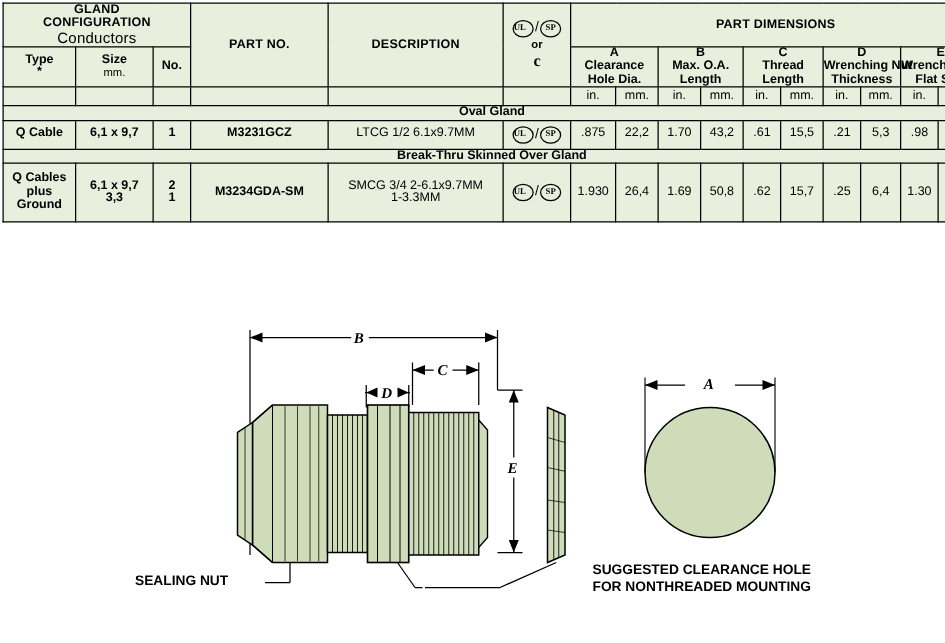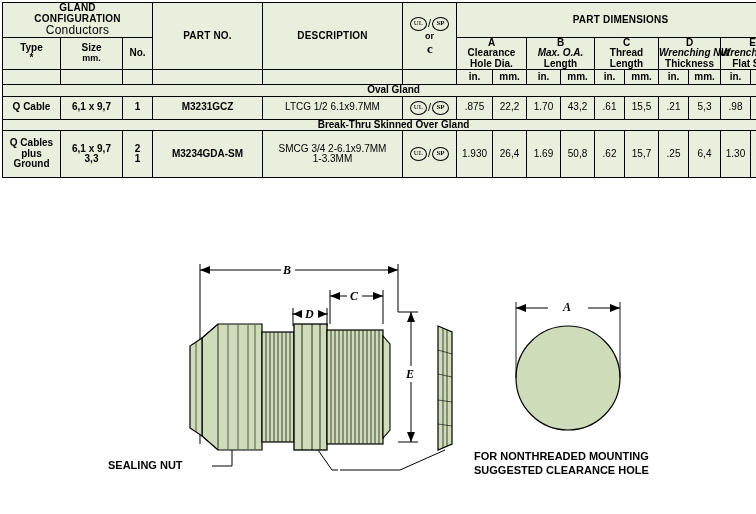--- a/index.html
+++ b/index.html
@@ -40,24 +40,24 @@
     font-weight: bold;
     font-size: 10.5px;
     letter-spacing: .2px;
   }
   .hdr-sub {
     font-weight: bold;
     font-size: 9.5px;
   }
   .hdr-unit {
     font-size: 9px;
-    font-weight: bold;
+    font-weight: normal;
   }
   .cell-pad { padding: 3px 2px; }
-  .nowrap { white-space: nowrap; font-style: italic; }
+  .nowrap { white-space: nowrap; }
 
   .sectrow td {
     text-align: left;
     font-weight: bold;
     font-size: 13px;
     padding: 3px 6px;
     background: #e8efdc;
   }
   .partno {
     font-weight: bold;
@@ -76,22 +76,22 @@
   .row1 td { height: 22px; }
 
   
   .ulmark {
     display: inline-block;
     width: 15px; height: 12px;
     border: 1.1px solid #000;
     border-radius: 50%;
     font-size: 7px;
     line-height: 11px;
-    font-weight: normal;
-    text-align: center;
+    font-weight: bold;
+    text-align: left;
     font-family: "Liberation Serif", serif;
     vertical-align: middle;
   }
   .slash { font-size: 11px; vertical-align: middle; padding: 0 1px;}
   .csamark {
     display: inline-block;
     width: 15px; height: 12px;
     border: 1.1px solid #000;
     border-radius: 50%;
     font-size: 7px;
@@ -426,18 +426,18 @@
 
     <div class="dimlabel" style="left:283px; top:9px;">B</div>
     <div class="dimlabel" style="left:350px; top:35px;">C</div>
     <div class="dimlabel" style="left:305px; top:53px;">D</div>
     <div class="dimlabel" style="left:406px; top:113px;">E</div>
     <div class="dimlabel" style="left:563px; top:46px;">A</div>
 
     <div class="callout" style="left:108px; top:205px;">SEALING NUT</div>
 
     <div class="sugg">
+      <div>SUGGESTED CLEARANCE HOLE</div>
       <div>FOR NONTHREADED MOUNTING</div>
-      <div>SUGGESTED CLEARANCE HOLE</div>
     </div>
   </div>
 
 </div>
 
 </body></html>

